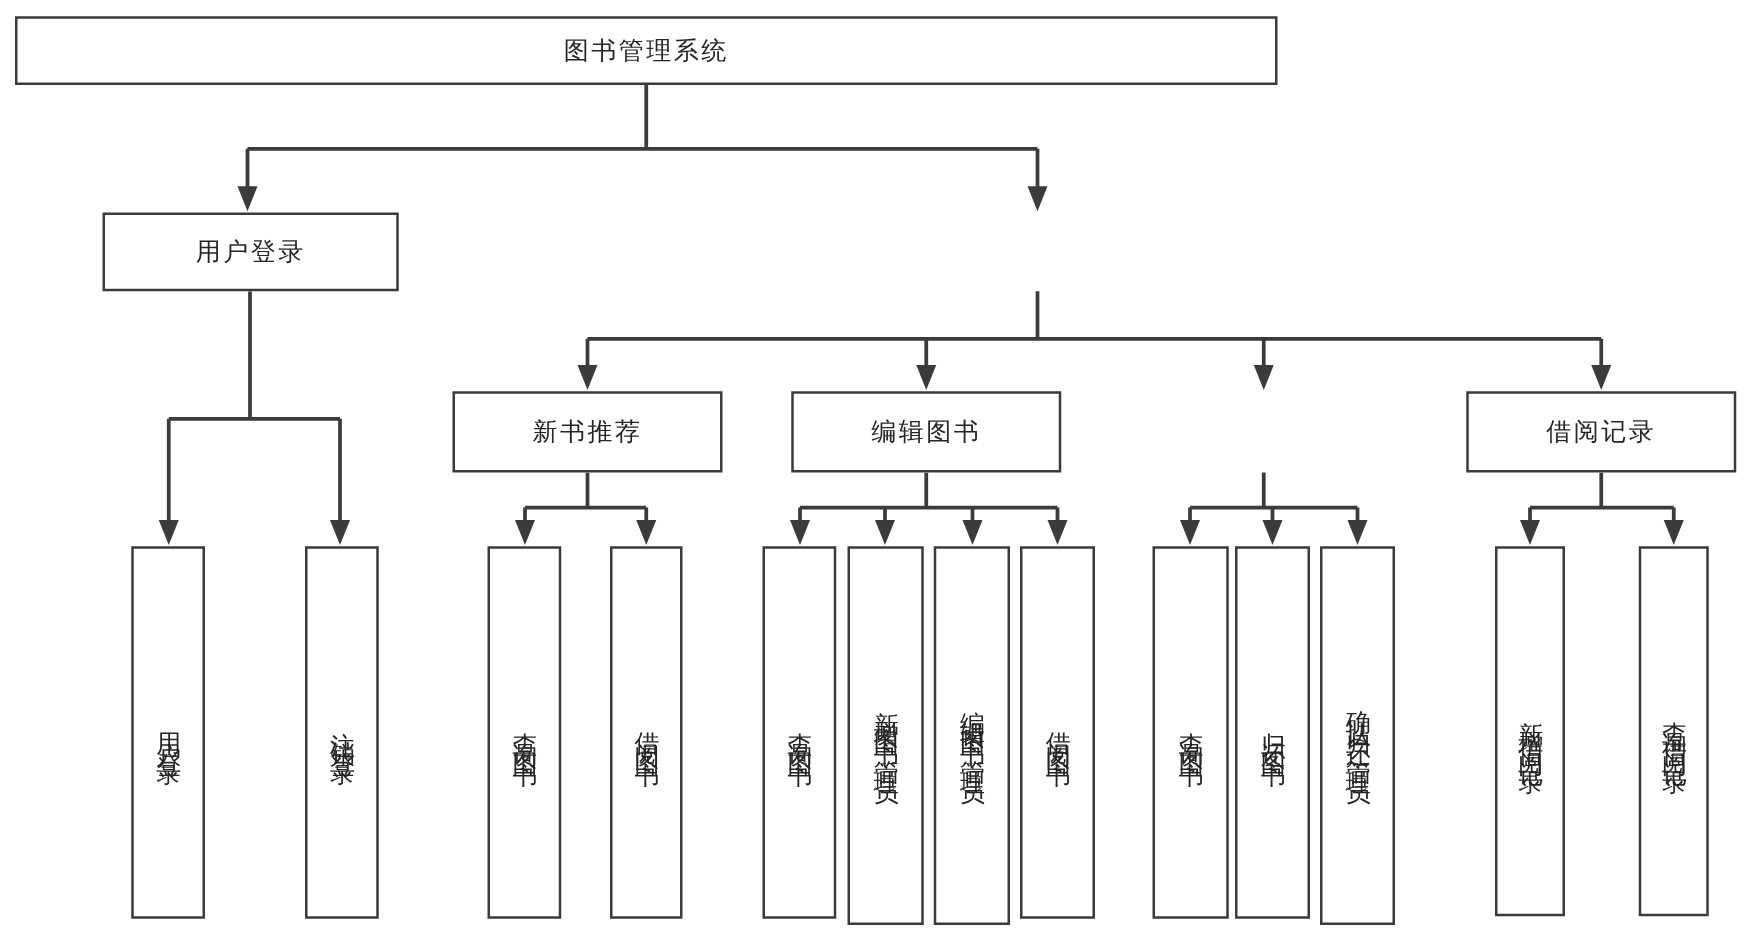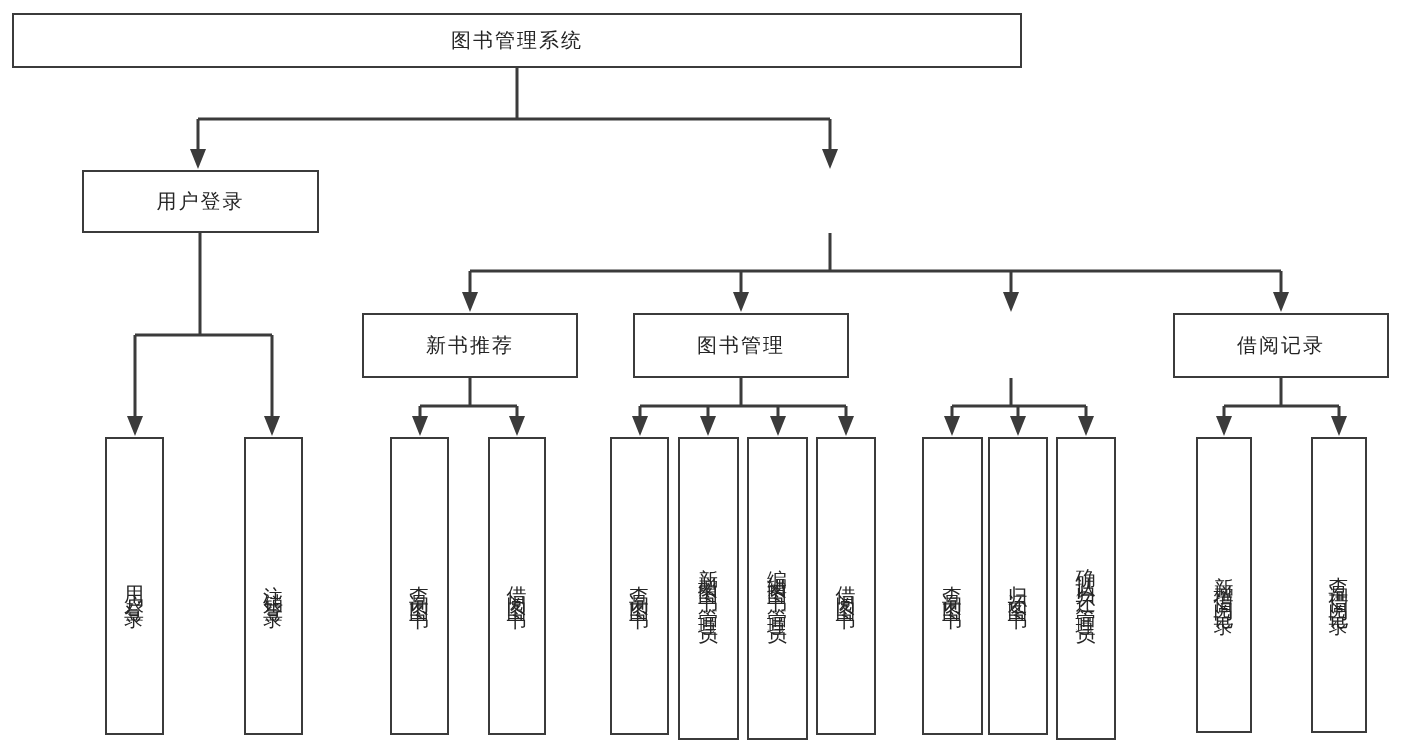--- a/index.html
+++ b/index.html
@@ -92,21 +92,21 @@
       <polygon points="1216,416 1232,416 1224,436"></polygon>
       <polygon points="1331,416 1347,416 1339,436"></polygon>
     </g>
   </svg>
 
   <div class="node" style="left:12px;top:13px;width:1010px;height:55px">图书管理系统</div>
 
   <div class="node" style="left:82px;top:170px;width:237px;height:63px">用户登录</div>
 
   <div class="node" style="left:362px;top:313px;width:216px;height:65px">新书推荐</div>
-  <div class="node" style="left:633px;top:313px;width:216px;height:65px">图书管理</div>
+  <div class="node" style="left:633px;top:313px;width:216px;height:65px">编辑图书</div>
   <div class="node" style="left:1173px;top:313px;width:216px;height:65px">借阅记录</div>
 
   <div class="node node-v" style="left:105px;top:437px;width:59px;height:298px">用户登录</div>
   <div class="node node-v" style="left:244px;top:437px;width:59px;height:298px">注销登录</div>
 
   <div class="node node-v" style="left:390px;top:437px;width:59px;height:298px">查询图书</div>
   <div class="node node-v" style="left:488px;top:437px;width:58px;height:298px">借阅图书</div>
 
   <div class="node node-v" style="left:610px;top:437px;width:59px;height:298px">查询图书</div>
   <div class="node node-v" style="left:678px;top:437px;width:61px;height:303px">新增图书（管理员）</div>

